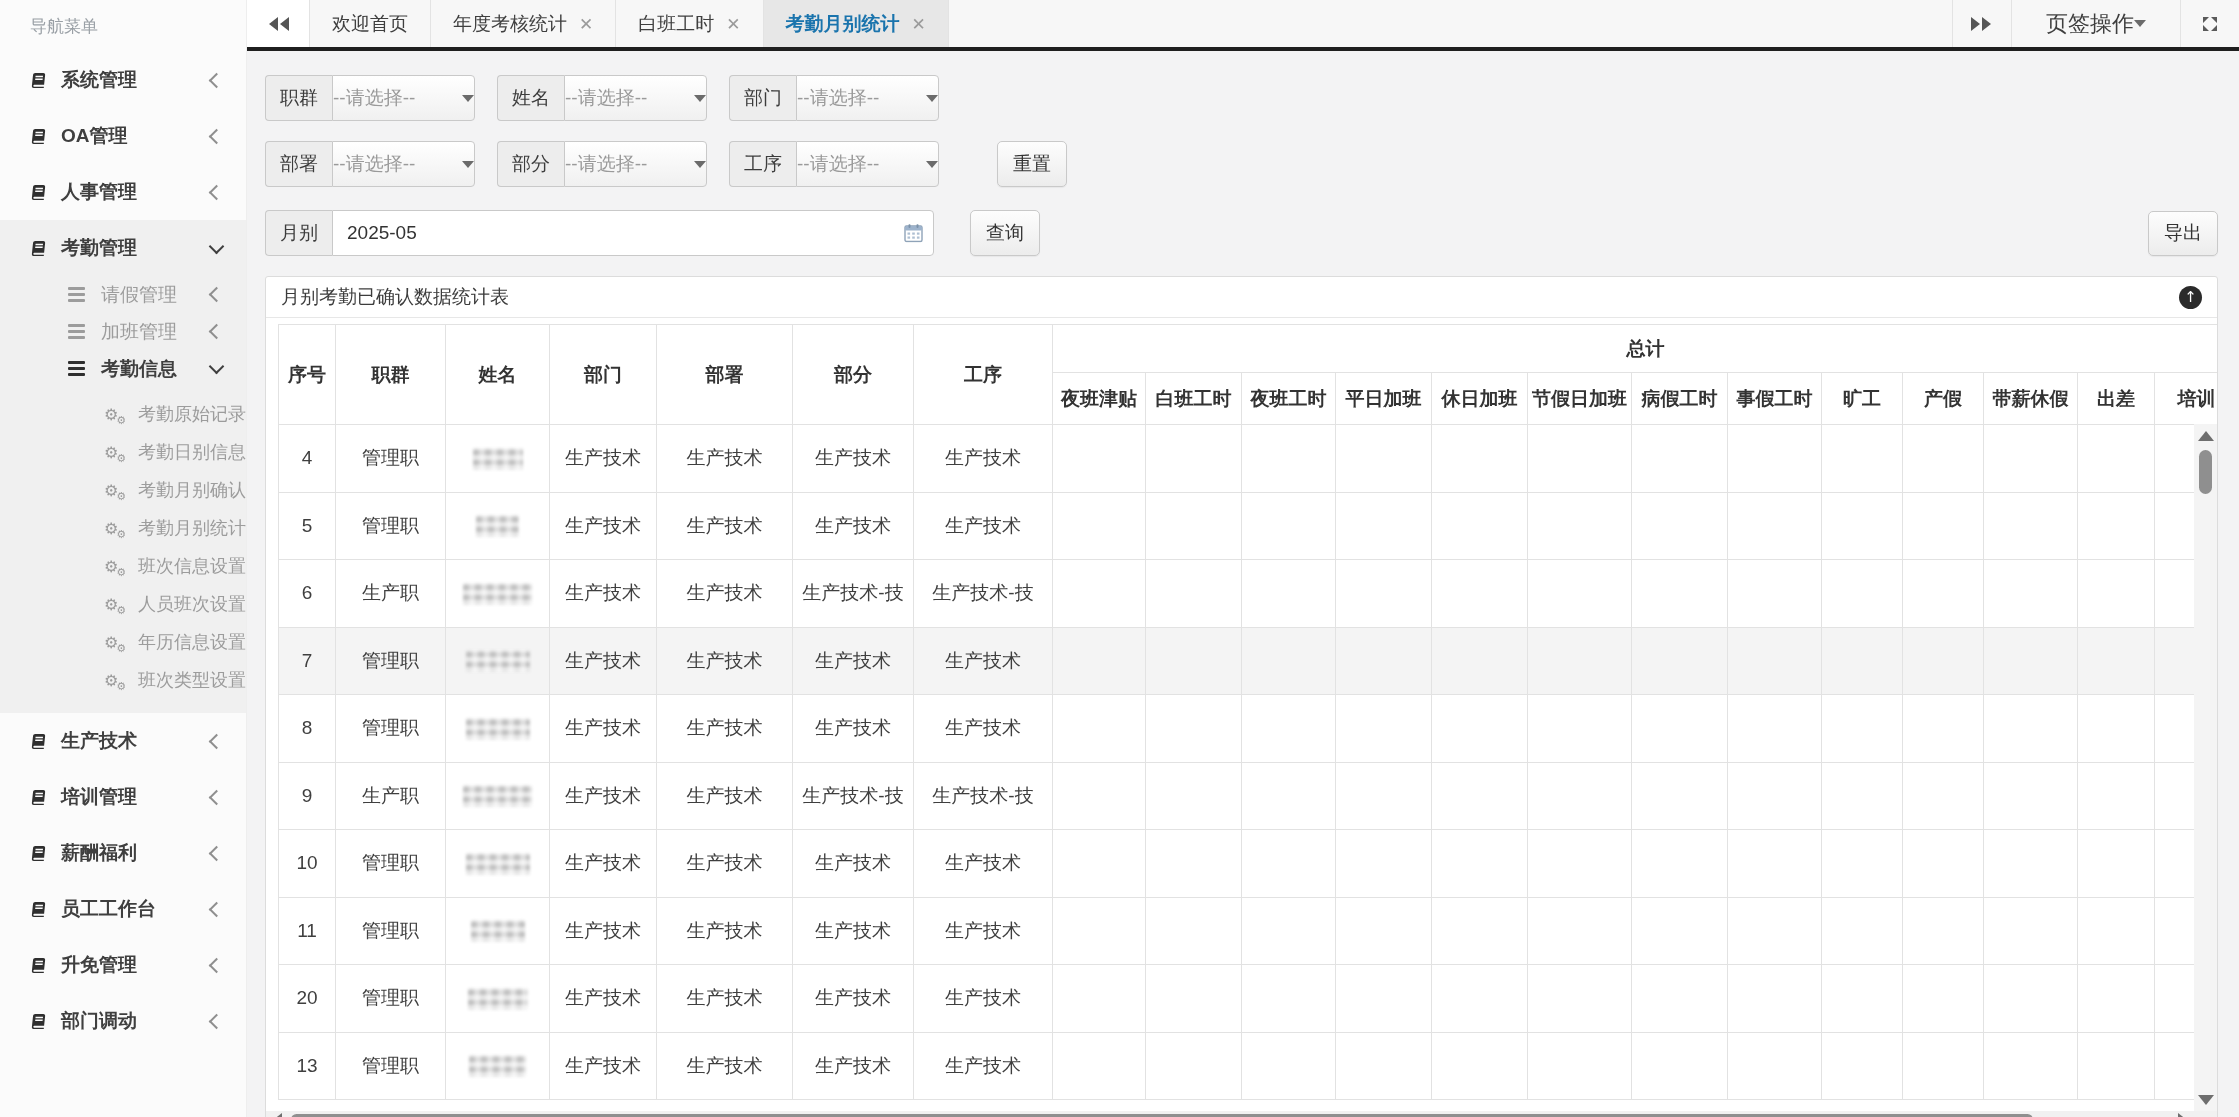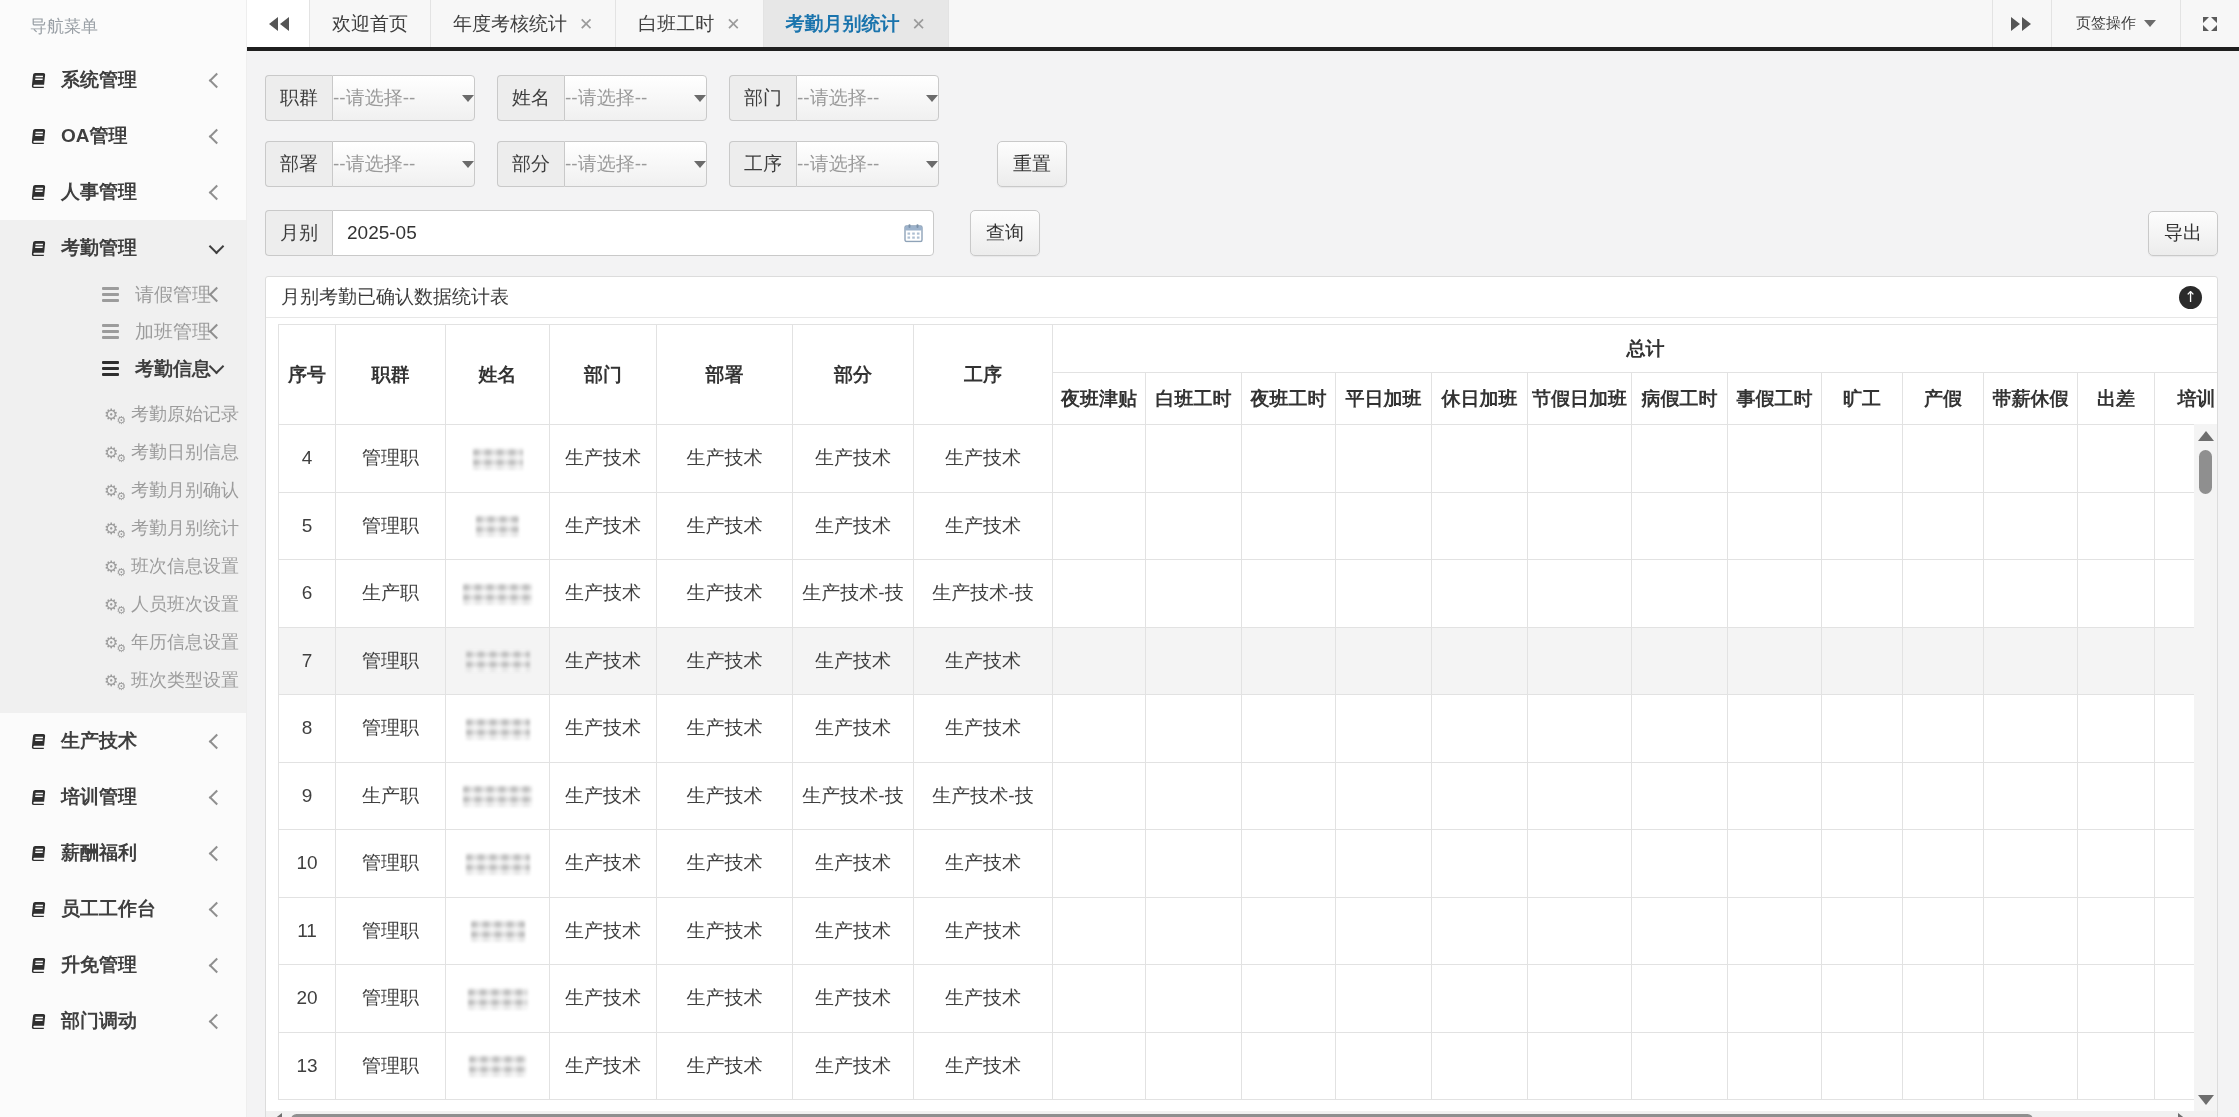--- a/index.html
+++ b/index.html
@@ -8,26 +8,26 @@
   .app{display:flex;width:100%;height:100%}
 
   
   .sidebar{width:246px;flex:none;background:#fbfbfb;height:100%;overflow:hidden;border-right:1px solid #eee}
   .nav-title{height:52px;display:flex;align-items:center;padding-left:30px;color:#9aa0a6;font-size:17px}
   .nav-item{display:flex;align-items:center;cursor:pointer}
   .nav-item .lbl{flex:1;white-space:nowrap}
   .lvl1{height:56px;padding:0 24px 0 30px;font-size:19px;font-weight:700;color:#3f3f3f}
   .lvl1 .lbl{margin-left:14px}
   .expanded-block{background:#f0f0f0;padding-bottom:14px}
-  .lvl2{height:37px;padding:0 24px 0 102px;font-size:19px;color:#9c9c9c}
+  .lvl2{height:37px;padding:0 24px 0 68px;font-size:19px;color:#9c9c9c}
   .lvl2 .lbl{margin-left:16px}
   .lvl2.active{color:#3f3f3f;font-weight:700}
   .lvl3-wrap{margin-top:8px}
   .lvl3{height:38px;padding:0 24px 0 104px;font-size:18px;color:#9c9c9c}
-  .lvl3 .lbl{margin-left:5px}
+  .lvl3 .lbl{margin-left:12px}
   .chev{width:9px;height:9px;border-right:2px solid #8f8f8f;border-bottom:2px solid #8f8f8f;display:inline-block;flex:none}
   .chev.left{transform:rotate(135deg)}
   .chev.down{transform:rotate(45deg);border-color:#3f3f3f;margin-top:-4px}
   .menu-ico{display:inline-flex;flex-direction:column;gap:3px;width:17px;flex:none}
   .menu-ico i{height:3px;background:#9c9c9c;border-radius:1px}
   .menu-ico.dark i{background:#2f2f2f}
   .gears{font-size:16px;color:#9c9c9c;width:22px;flex:none;position:relative;font-family:"DejaVu Sans",sans-serif}
   .gears u{position:absolute;font-size:11px;right:0;bottom:-3px;text-decoration:none}
   .book-ico{flex:none;display:inline-flex}
 
@@ -41,21 +41,21 @@
   .tri{width:0;height:0;border-top:7px solid transparent;border-bottom:7px solid transparent}
   .tri.l{border-right:9px solid #555;margin-left:2px}
   .tri.r{border-left:9px solid #555;margin-right:2px}
   #tabs{display:flex;align-items:stretch}
   .tab{display:flex;align-items:center;padding:0 22px;font-size:19px;border-right:1px solid #e3e3e3;color:#3f3f3f;cursor:pointer;white-space:nowrap}
   .tab.active{background:#e7e7e7;color:#1a74ad;font-weight:700}
   .tab .close{margin-left:12px;color:#9b9b9b;font-weight:700;font-size:17px;font-family:"DejaVu Sans",sans-serif}
   .tabbar-right{margin-left:auto;display:flex;align-items:stretch}
   .tb-seg{display:flex;align-items:center;justify-content:center;border-left:1px solid #e3e3e3;cursor:pointer}
   .tb-seg.arrow{width:58px}
-  .ops{padding:0 24px;font-size:15px;color:#3f3f3f;gap:8px}
+  .ops{padding:0 34px;font-size:22px;color:#3f3f3f;gap:0}
   .caret-down{width:0;height:0;border-left:6px solid transparent;border-right:6px solid transparent;border-top:7px solid #6b6b6b;display:inline-block}
   .fs-seg{width:58px}
 
   
   .content{flex:1;padding:24px 21px 0 18px;position:relative;min-height:0}
   .filter-row{display:flex;align-items:center;margin-bottom:20px}
   .filter-row.r2{margin-bottom:23px}
   .igroup{display:flex;height:46px;margin-right:22px;flex:none}
   .ilabel{display:flex;align-items:center;justify-content:center;width:66px;background:#ededed;border:1px solid #c9c9c9;border-right:0;border-radius:4px 0 0 4px;font-size:19px;color:#3c3c3c;flex:none}
   .iselect{width:141px;display:flex;align-items:center;justify-content:space-between;background:linear-gradient(#ffffff,#f0f0f0);border:1px solid #c9c9c9;border-radius:0 4px 4px 0;padding:0 0;font-size:19px;color:#9a9a9a;cursor:pointer}

